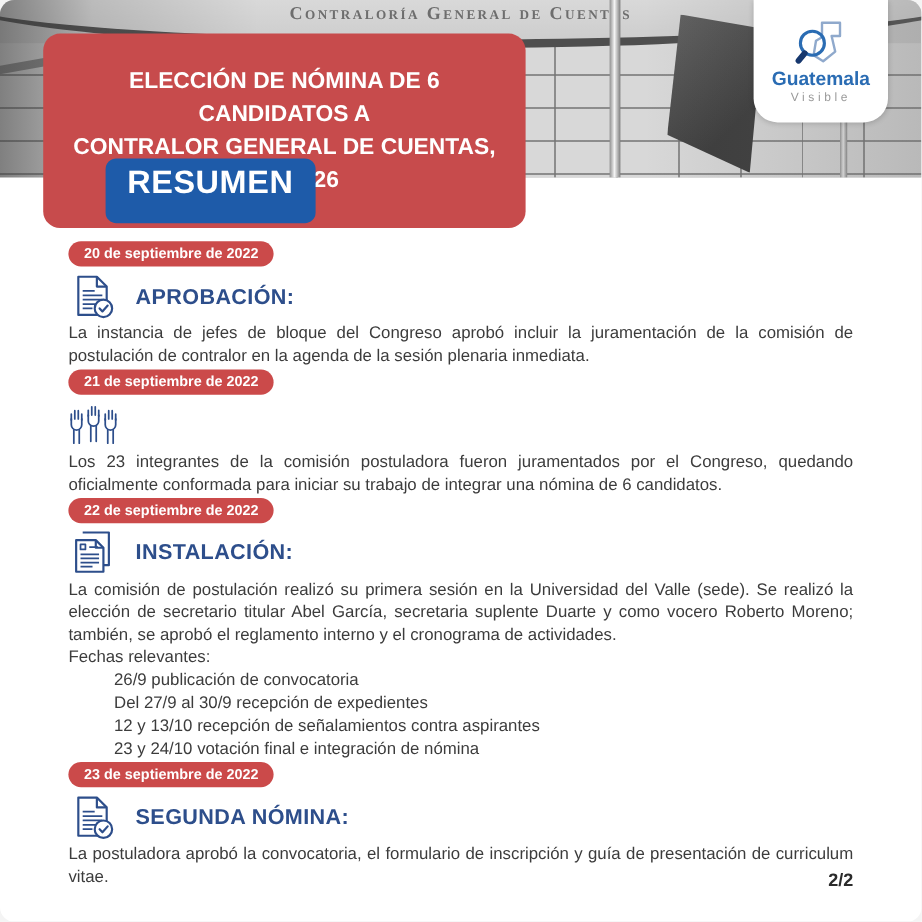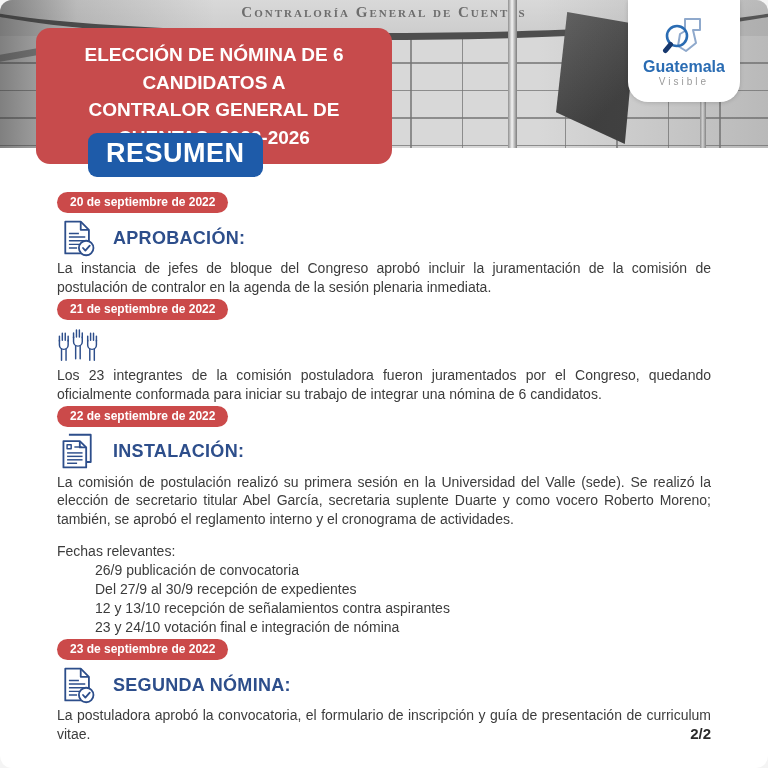--- a/index.html
+++ b/index.html
@@ -57,59 +57,59 @@
   .pole.p3 { left: 700px; top: 22px; bottom: 0; width: 6px;
     background: linear-gradient(to right, #9a9a9a, #ececec 45%, #8a8a8a); }
   .flag {
     position: absolute; z-index: 2; left: 556px; top: 12px; width: 80px; height: 132px;
     background: linear-gradient(135deg, #636363, #3c3c3c 70%);
     clip-path: polygon(14% 0, 100% 9%, 86% 100%, 0 76%);
   }
 
   
   .title-banner {
-    position: absolute; z-index: 3; left: 36px; top: 28px; width: 356px;
+    position: absolute; z-index: 3; left: 36px; top: 28px; width: 402px;
     background: #c74b4c; border-radius: 14px;
     color: #fff; font-weight: bold; font-size: 19px; line-height: 1.45;
-    text-align: center; padding: 13px 8px;
+    text-align: center; padding: 26px 8px;
   }
 
   
   .logo-card {
     position: absolute; z-index: 3; top: 0; right: 28px; width: 112px; height: 102px;
     background: #fff; border-radius: 0 0 20px 20px;
     display: flex; flex-direction: column; align-items: center; justify-content: center;
     gap: 1px; box-shadow: 0 1px 4px rgba(0,0,0,.15);
   }
   .logo-name { color: #2a6cb3; font-weight: bold; font-size: 16px; line-height: 1.1; }
   .logo-tagline { color: #9a9a9a; font-size: 10px; letter-spacing: 3px; }
 
   
   .resumen {
     position: relative; z-index: 4;
     display: inline-block; margin: -26px 16px 0 88px;
     background: #1e5ba9; color: #fff;
     font-size: 27px; font-weight: bold; letter-spacing: .5px;
-    padding: 5px 18px 8px; border-radius: 9px;
+    padding: 5px 18px 18px; border-radius: 9px;
   }
 
   
   .content { padding: 0 57px; }
   .badge {
     display: inline-block; background: #cb4a4a; color: #fff;
     font-size: 12px; font-weight: bold;
     padding: 3px 13px 4px; border-radius: 12px; margin-top: 2px;
   }
   .sec:first-child .badge { margin-top: 15px; }
   .sec-head { display: flex; align-items: center; gap: 14px; margin: 5px 0 1px; }
   .icon { width: 42px; height: 40px; flex: none; display: flex; align-items: center; }
   .icon svg { width: 100%; height: 100%; }
   .sec-title { font-size: 18px; font-weight: bold; color: #2d4e8b; margin: 0; letter-spacing: .3px; }
   .body { margin: 1px 0 0; font-size: 14px; line-height: 1.35; text-align: justify; color: #3c3c3c; }
-  .fechas { margin-top: 13px; font-size: 14px; line-height: 1.36; }
+  .fechas { font-size: 14px; line-height: 1.36; }
   .fechas ul { margin: 0; padding: 0 0 0 38px; list-style: none; }
   .pagenum {
     position: absolute; right: 57px; bottom: 26px;
     font-weight: bold; font-size: 15px; color: #2b2b2b;
   }
 </style>
 </head>
 <body>
 
 <div class="page">

